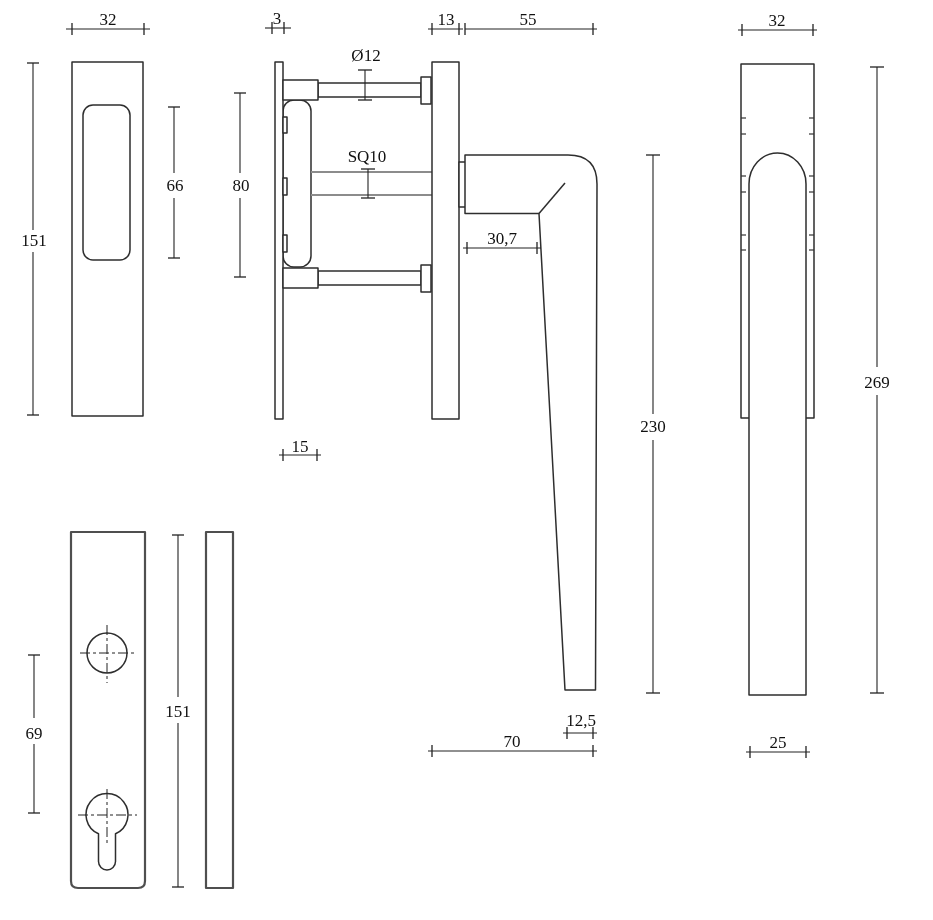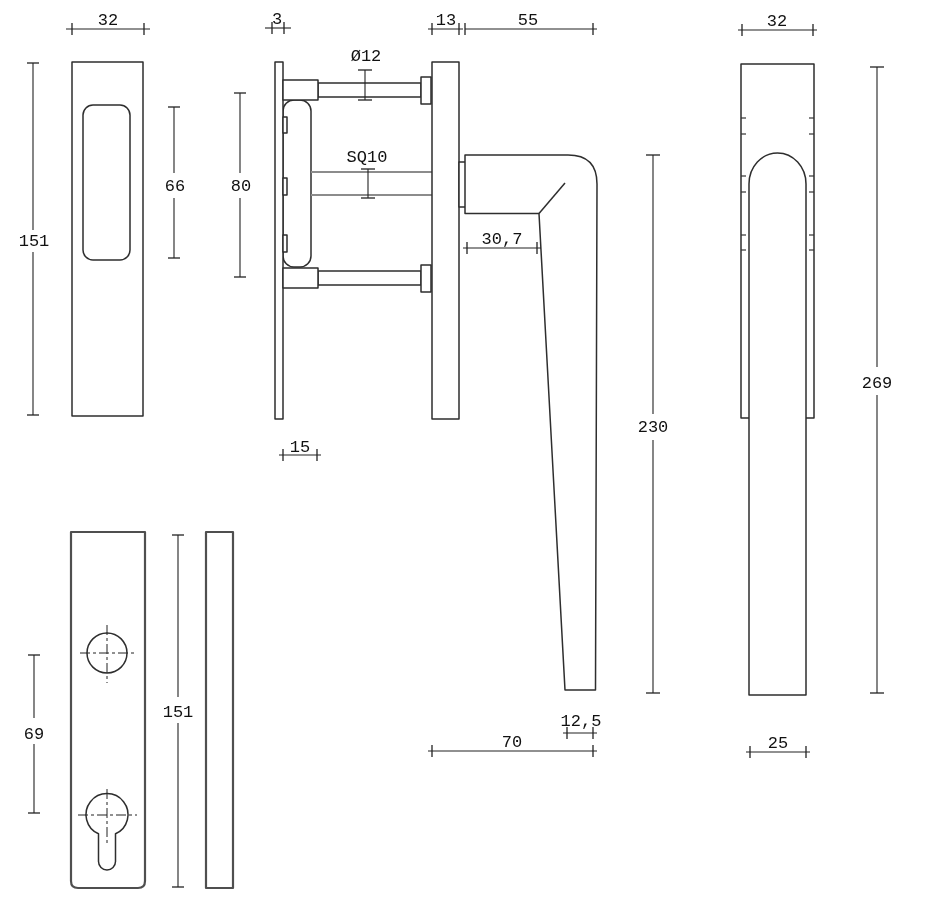--- a/index.html
+++ b/index.html
@@ -1,17 +1,17 @@
 <!DOCTYPE html>
 <html><head>
 <meta charset="utf-8">
 <style>
   html,body{margin:0;padding:0;background:#fff;}
   .canvas{position:relative;width:933px;height:920px;background:#fff;overflow:hidden;
-          font-family:Liberation Mono, monospace;}
+          font-family:Liberation Serif, serif;}
   svg{display:block}
   .ln{fill:none;stroke:#2e2e2e;stroke-width:1.5;stroke-linejoin:round}
   .wfill{fill:#ffffff}
   .heavy{stroke:#4f4f4f;stroke-width:2.2}
   .dim{stroke:#222;stroke-width:1.1;fill:none}
   .tick{stroke:#222;stroke-width:1.3}
   .spindle{stroke:#8c8c8c;stroke-width:2}
   .dashdot{stroke:#222;stroke-width:1;stroke-dasharray:10 3 3 3;fill:none}
   .dimtext{font-size:17px;fill:#111;text-anchor:middle}
 </style>

